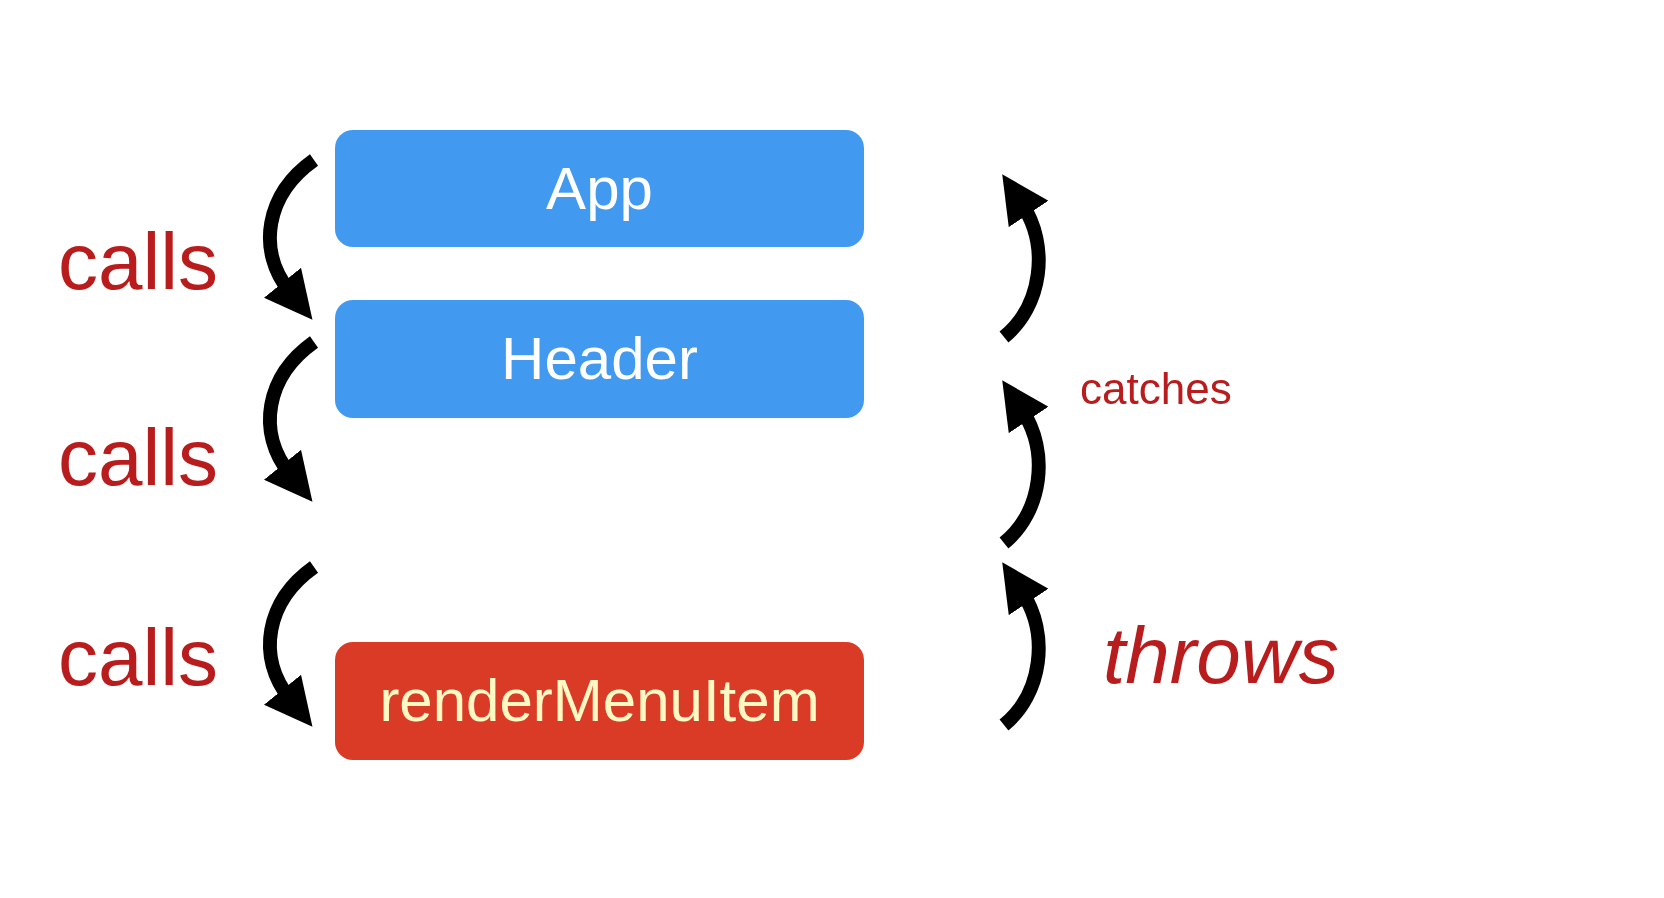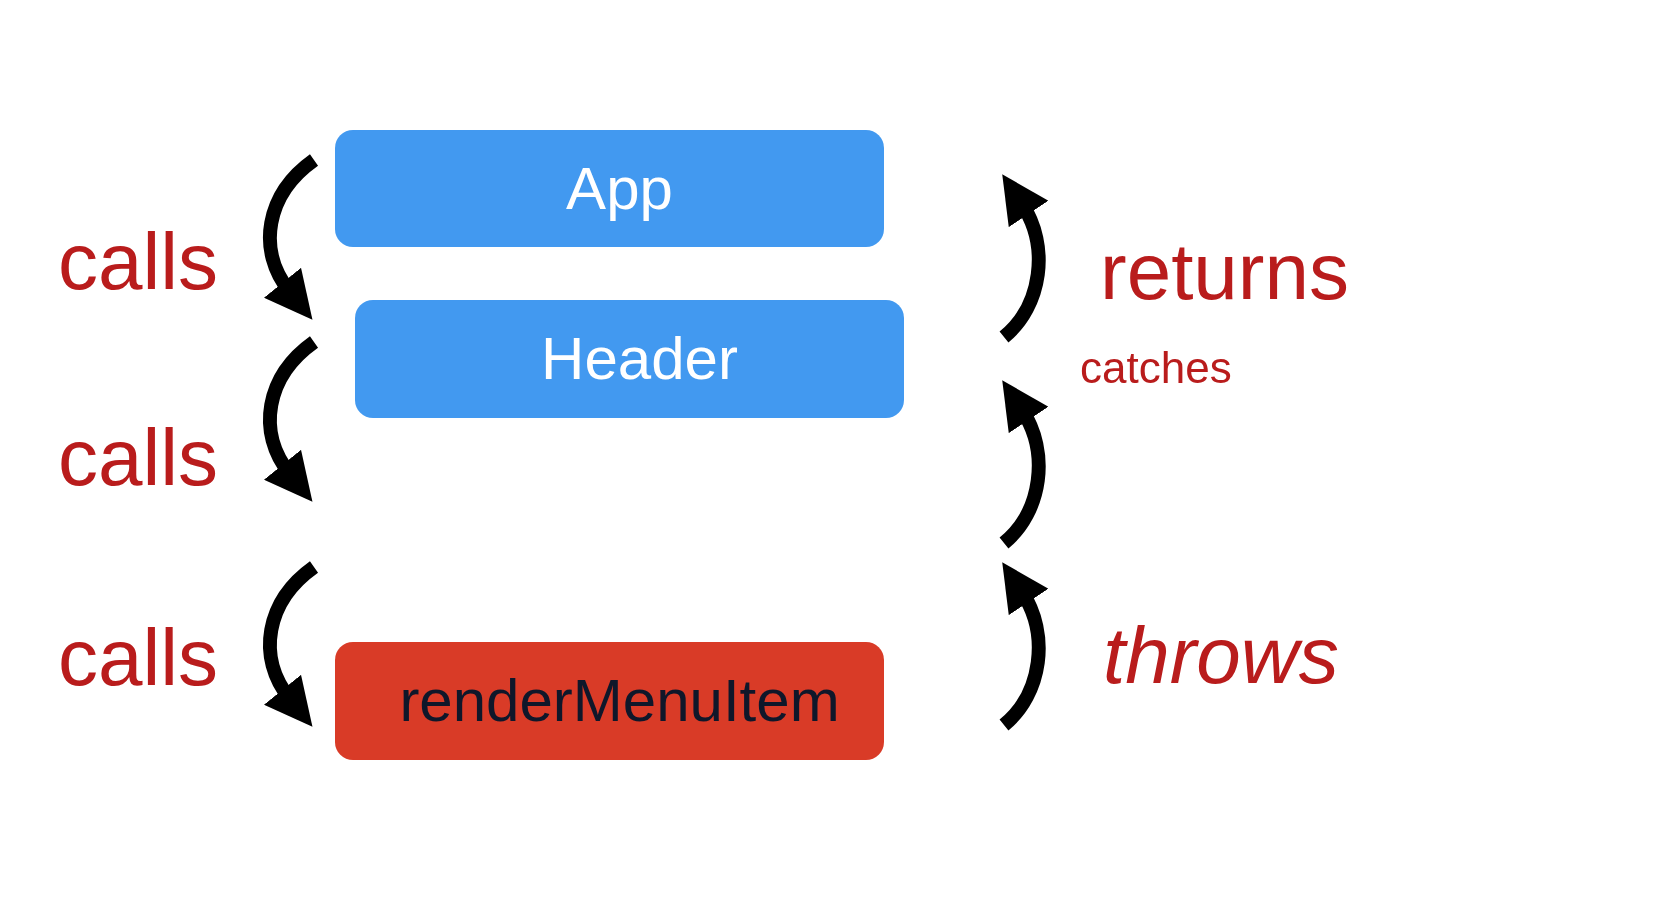--- a/index.html
+++ b/index.html
@@ -18,26 +18,25 @@
   .box {
     position: absolute;
     left: 335px;
     width: 529px;
     border-radius: 18px;
     display: flex;
     align-items: center;
     justify-content: center;
     font-size: 60px;
     line-height: 1;
-    padding-left: 20px;
   }
   .box-blue  { background: #4299f0; color: #ffffff; }
-  .box-red   { background: #d93b27; color: #0f172a; }
+  .box-red   { background: #d93b27; color: #fef9c3; }
   .box-app    { top: 130px; height: 117px; }
-  .box-header { top: 300px; height: 118px; margin-left: 20px; }
+  .box-header { top: 300px; height: 118px; }
   .box-render { top: 642px; height: 118px; }
   .box-arraymap {
     position: absolute;
     left: 335px;
     top: 465px;
     width: 627px;
     height: 120px;
   }
   .box-arraymap .dash-svg {
     position: absolute;
@@ -53,21 +52,21 @@
     color: #000000;
     line-height: 1;
   }
   .side-label {
     position: absolute;
     color: #b91c1c;
     font-size: 80px;
     line-height: 1;
     white-space: nowrap;
   }
-  .side-label.small { font-size: 44px; }
+  .side-label.small { font-size: 44px; margin-top: 21px; }
   .arrow {
     position: absolute;
   }
   .arrow path { fill: none; stroke: #000000; stroke-width: 14; }
 </style>
 </head>
 <body>
 
 <div class="canvas">
 
@@ -109,17 +108,16 @@
   <svg class="arrow" style="left:988px; top:172px;" width="90" height="175" viewBox="0 0 90 175">
     <path d="M 16 165 C 54 134, 62 74, 34 32" marker-end="url(#ah)"></path>
   </svg>
   <svg class="arrow" style="left:988px; top:378px;" width="90" height="175" viewBox="0 0 90 175">
     <path d="M 16 165 C 54 134, 62 74, 34 32" marker-end="url(#ah)"></path>
   </svg>
   <svg class="arrow" style="left:988px; top:560px;" width="90" height="175" viewBox="0 0 90 175">
     <path d="M 16 165 C 54 134, 62 74, 34 32" marker-end="url(#ah)"></path>
   </svg>
 
-  <div class="side-label" style="left:1100px; top:232px;">returns</div>
   <div class="side-label small" style="left:1080px; top:346px;">catches</div>
   <div class="side-label" style="left:1103px; top:616px;font-style:italic;">throws</div>
 
 </div>
 
 </body></html>

